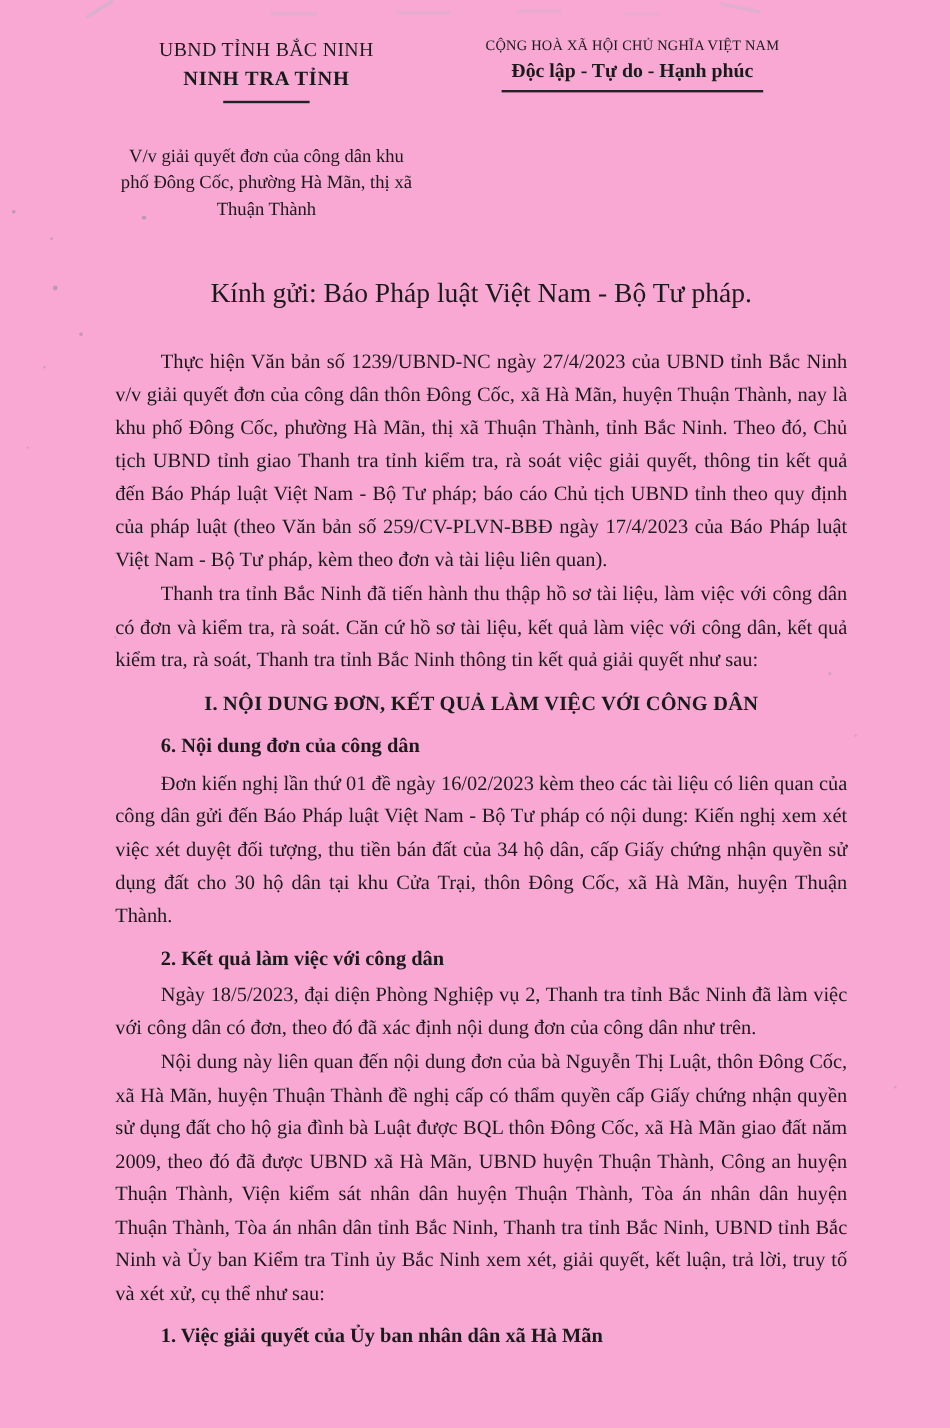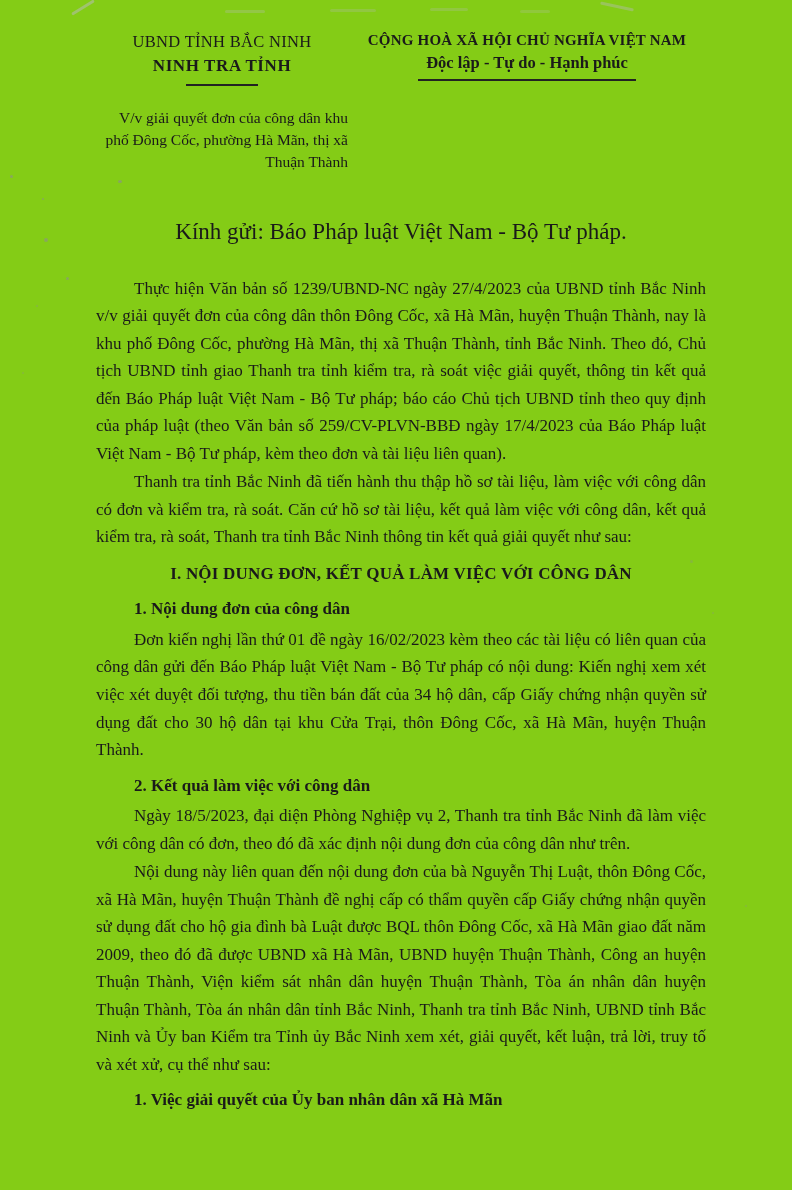--- a/index.html
+++ b/index.html
@@ -10,21 +10,21 @@
   }
   body {
     font-family: "Liberation Serif", "DejaVu Serif", serif;
     color: #1a1a1a;
   }
   .page {
     position: relative;
     width: 792px;
     height: 1190px;
     margin: 0 auto;
-    background: #84cc16;
+    background: #f9a8d4;
     overflow: hidden;
   }
   
   .speck {
     position: absolute;
     background: #8c8c96;
     border-radius: 50%;
     opacity: .55;
     pointer-events: none;
   }
@@ -63,22 +63,22 @@
     letter-spacing: .3px;
     line-height: 1.45;
   }
   .org-unit {
     font-size: 17px;
     font-weight: bold;
     letter-spacing: .6px;
     line-height: 1.45;
   }
   .nation {
-    font-size: 15px;
-    font-weight: bold;
+    font-size: 12px;
+    font-weight: normal;
     letter-spacing: .2px;
     line-height: 1.4;
   }
   .motto {
     font-size: 16.5px;
     font-weight: bold;
     line-height: 1.5;
   }
   .rule-short {
     width: 72px;
@@ -118,22 +118,21 @@
     font-family: "Liberation Serif", "DejaVu Serif", serif;
     font-style: italic;
     font-weight: bold;
     font-size: 17px;
     letter-spacing: -.3px;
     padding: 0 2px;
   }
   .subject {
     font-size: 15.5px;
     line-height: 1.42;
-    margin-top: 4px;
-    text-align: right;
+    margin-top: 17px;
   }
   .placedate {
     font-size: 16.5px;
     font-style: italic;
     white-space: nowrap;
   }
 
   
   .recipient {
     text-align: center;
@@ -216,21 +215,21 @@
     <div class="recipient">Kính gửi: Báo Pháp luật Việt Nam - Bộ Tư pháp.</div>
 
     <div class="body-text">
 
       <p class="para">Thực hiện Văn bản số 1239/UBND-NC ngày 27/4/2023 của UBND tỉnh Bắc Ninh v/v giải quyết đơn của công dân thôn Đông Cốc, xã Hà Mãn, huyện Thuận Thành, nay là khu phố Đông Cốc, phường Hà Mãn, thị xã Thuận Thành, tỉnh Bắc Ninh. Theo đó, Chủ tịch UBND tỉnh giao Thanh tra tỉnh kiểm tra, rà soát việc giải quyết, thông tin kết quả đến Báo Pháp luật Việt Nam - Bộ Tư pháp; báo cáo Chủ tịch UBND tỉnh theo quy định của pháp luật (theo Văn bản số 259/CV-PLVN-BBĐ ngày 17/4/2023 của Báo Pháp luật Việt Nam - Bộ Tư pháp, kèm theo đơn và tài liệu liên quan).</p>
 
       <p class="para">Thanh tra tỉnh Bắc Ninh đã tiến hành thu thập hồ sơ tài liệu, làm việc với công dân có đơn và kiểm tra, rà soát. Căn cứ hồ sơ tài liệu, kết quả làm việc với công dân, kết quả kiểm tra, rà soát, Thanh tra tỉnh Bắc Ninh thông tin kết quả giải quyết như sau:</p>
 
       <h2 class="sec-heading">I. NỘI DUNG ĐƠN, KẾT QUẢ LÀM VIỆC VỚI CÔNG DÂN</h2>
 
-      <h3 class="sub-heading">1. Nội dung đơn của công dân</h3>
+      <h3 class="sub-heading">6. Nội dung đơn của công dân</h3>
 
       <p class="para">Đơn kiến nghị lần thứ 01 đề ngày 16/02/2023 kèm theo các tài liệu có liên quan của công dân gửi đến Báo Pháp luật Việt Nam - Bộ Tư pháp có nội dung: Kiến nghị xem xét việc xét duyệt đối tượng, thu tiền bán đất của 34 hộ dân, cấp Giấy chứng nhận quyền sử dụng đất cho 30 hộ dân tại khu Cửa Trại, thôn Đông Cốc, xã Hà Mãn, huyện Thuận Thành.</p>
 
       <h3 class="sub-heading">2. Kết quả làm việc với công dân</h3>
 
       <p class="para">Ngày 18/5/2023, đại diện Phòng Nghiệp vụ 2, Thanh tra tỉnh Bắc Ninh đã làm việc với công dân có đơn, theo đó đã xác định nội dung đơn của công dân như trên.</p>
 
 
       <p class="para">Nội dung này liên quan đến nội dung đơn của bà Nguyễn Thị Luật, thôn Đông Cốc, xã Hà Mãn, huyện Thuận Thành đề nghị cấp có thẩm quyền cấp Giấy chứng nhận quyền sử dụng đất cho hộ gia đình bà Luật được BQL thôn Đông Cốc, xã Hà Mãn giao đất năm 2009, theo đó đã được UBND xã Hà Mãn, UBND huyện Thuận Thành, Công an huyện Thuận Thành, Viện kiểm sát nhân dân huyện Thuận Thành, Tòa án nhân dân huyện Thuận Thành, Tòa án nhân dân tỉnh Bắc Ninh, Thanh tra tỉnh Bắc Ninh, UBND tỉnh Bắc Ninh và Ủy ban Kiểm tra Tỉnh ủy Bắc Ninh xem xét, giải quyết, kết luận, trả lời, truy tố và xét xử, cụ thể như sau:</p>
 

